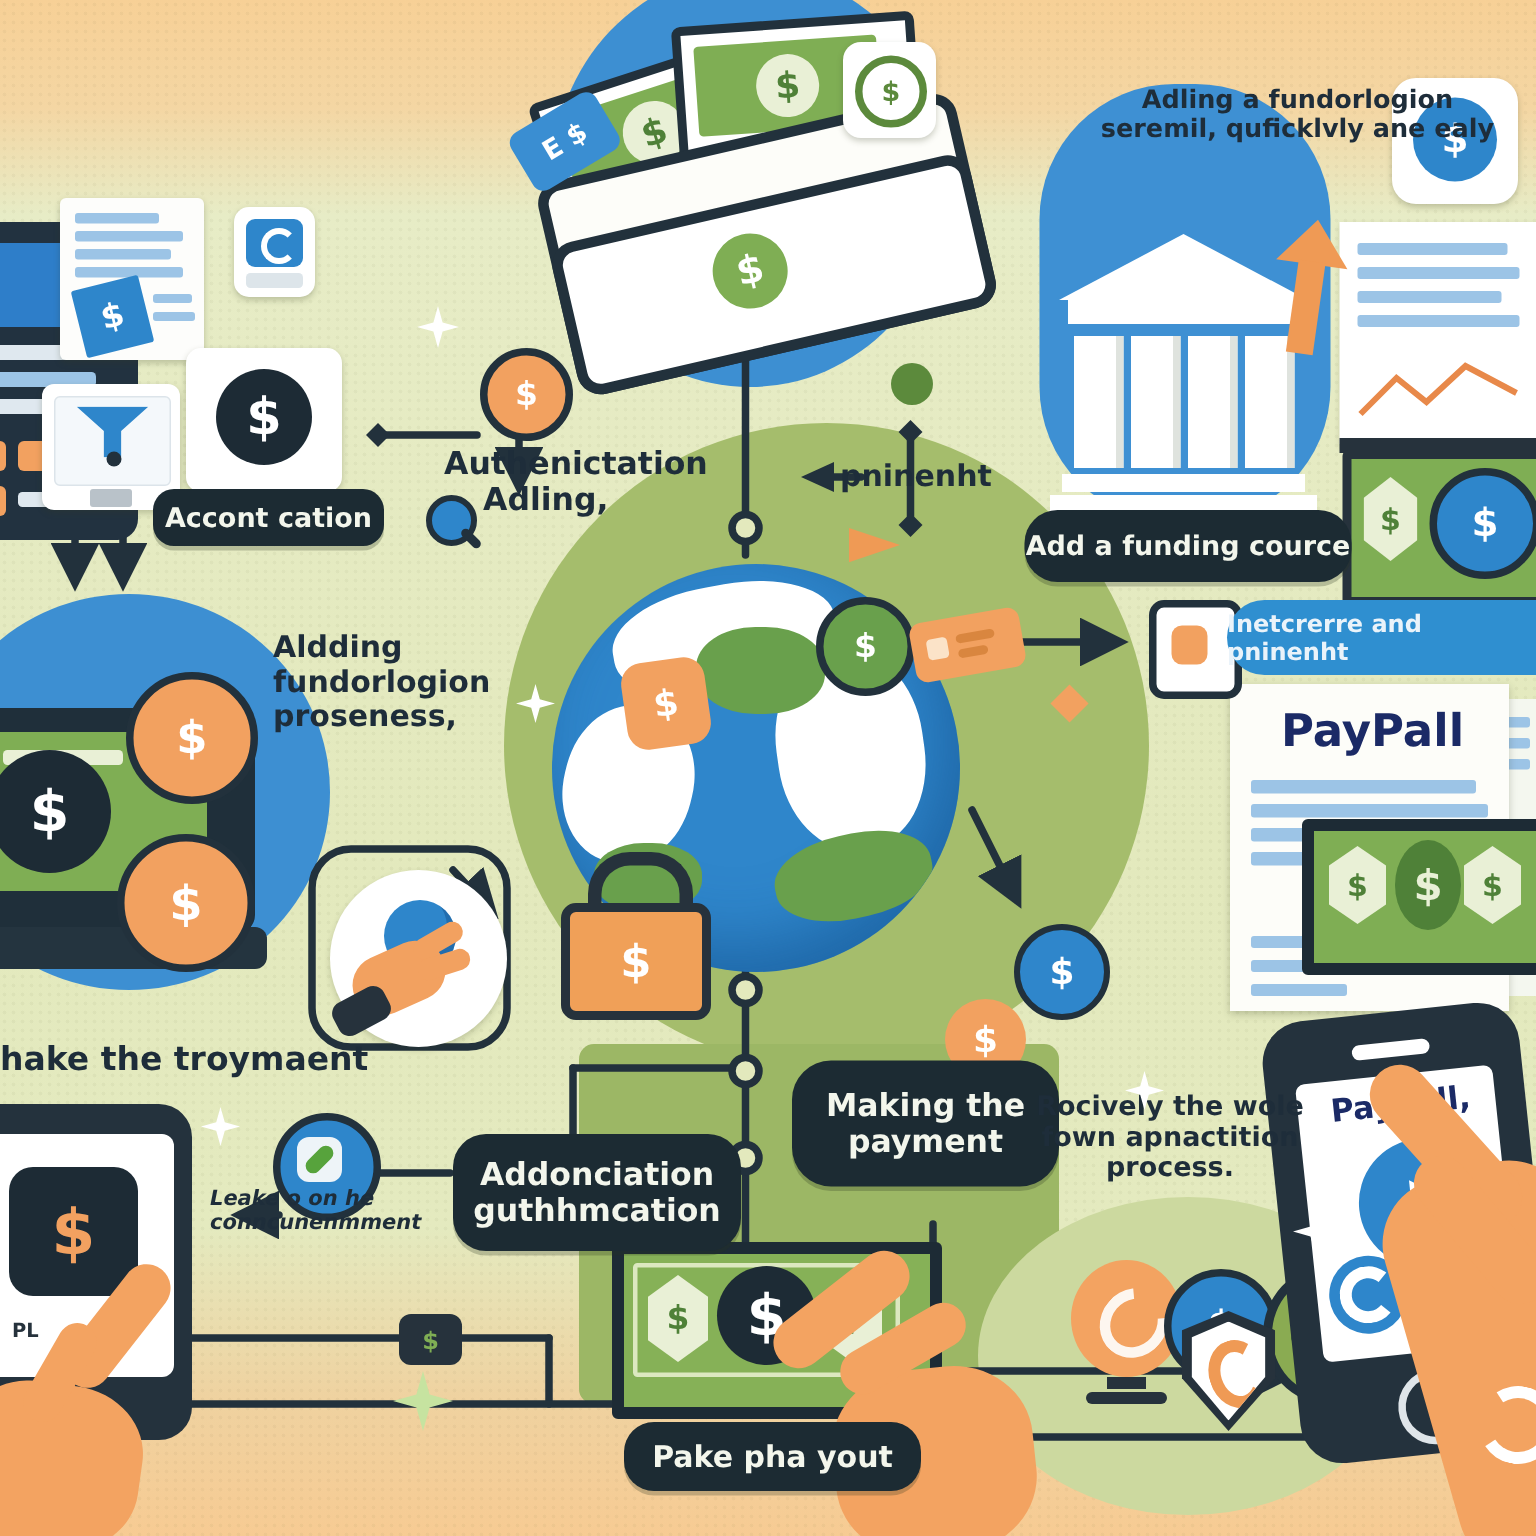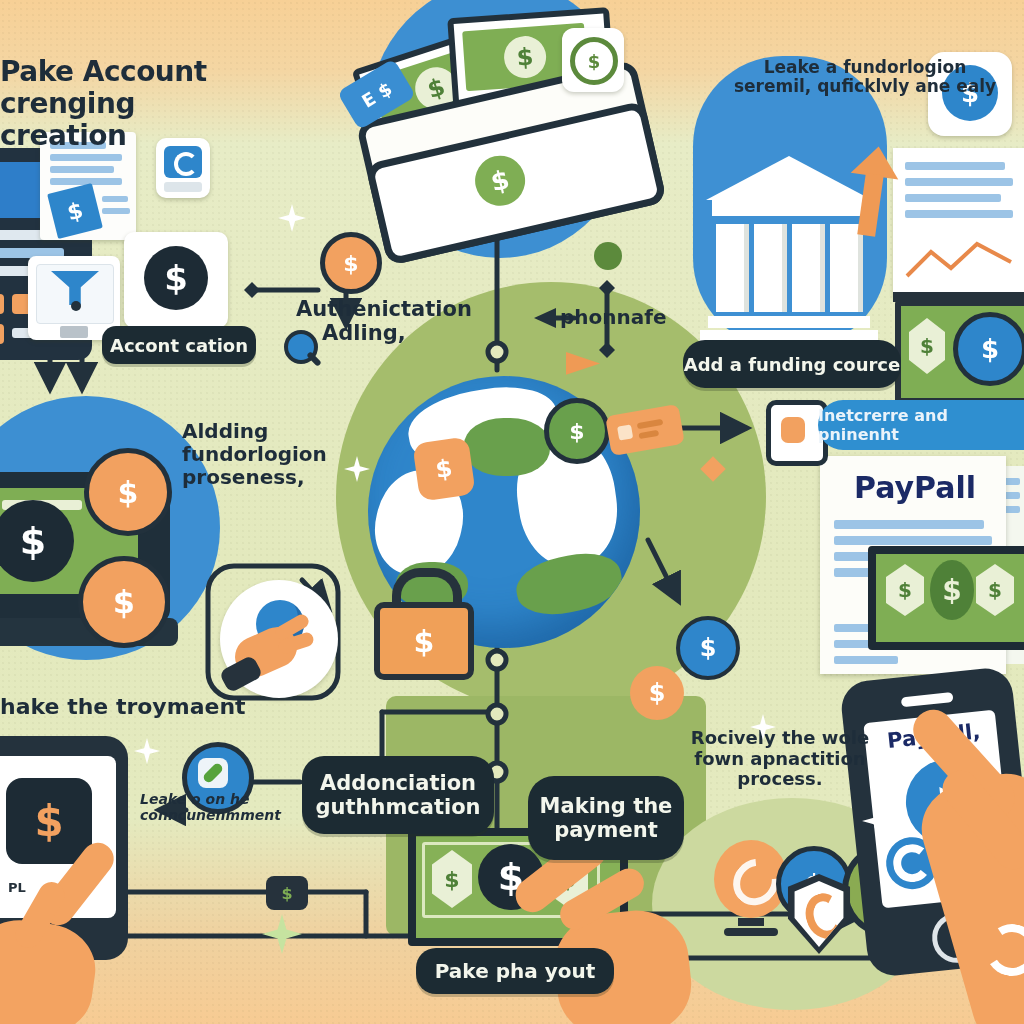--- a/index.html
+++ b/index.html
@@ -123,40 +123,36 @@
     </div>
     <div class="abs" style="left:32px;top:70px;width:28px;height:12px;background:#b9c2c9;border-radius:2px;"></div>
   </div>
 
   <div class="icon" style="left:124px;top:232px;width:104px;height:96px;background:#fff;border-radius:10px;box-shadow:0 2px 4px rgba(50,60,30,.25);">
     <div class="coin" style="left:20px;top:14px;width:64px;height:64px;background:#1d2b35;font-size:34px;">
         <span class="ds">$</span>
       </div>
   </div>
 
-  <div class="label" style="left:0px;top:56px;width:260px;font-size:28px;letter-spacing:-.5px;">
-    <span style="display:block;">Pake Account</span>
-    <span style="display:block;">crenging creation</span>
-  </div>
   <div class="label" style="left:706px;top:58px;width:318px;font-size:17px;text-align:center;">
-    <span style="display:block;">Leake a fundorlogion</span>
+    <span style="display:block;">Adling a fundorlogion</span>
     <span style="display:block;">seremil, quficklvly ane ealy</span>
   </div>
 
   <div class="badge" style="left:102px;top:326px;width:154px;height:38px;font-size:18px;border-radius:14px;">
     <span>Accont cation</span>
   </div>
   <div class="badge" style="left:683px;top:340px;width:218px;height:48px;font-size:18px;border-radius:22px;">
     <span>Add a funding cource</span>
   </div>
   <div class="badge" style="left:302px;top:756px;width:192px;height:78px;font-size:21px;border-radius:22px;">
     <span>Addonciation</span>
     <span>guthhmcation</span>
   </div>
-  <div class="badge" style="left:528px;top:776px;width:156px;height:84px;font-size:21px;border-radius:26px;">
+  <div class="badge" style="left:528px;top:707px;width:178px;height:84px;font-size:21px;border-radius:26px;">
     <span>Making the</span>
     <span>payment</span>
   </div>
   <div class="badge" style="left:416px;top:948px;width:198px;height:46px;font-size:20px;border-radius:20px;">
     <span>Pake pha yout</span>
   </div>
 
   <div class="label" style="left:296px;top:298px;font-size:21px;">
     <span style="display:block;">Authenictation</span>
     <span style="display:block;margin-left:26px;">Adling,</span>
@@ -164,21 +160,21 @@
   <div class="icon" style="left:284px;top:330px;width:26px;height:26px;background:#2e86cb;border:4px solid #22313c;border-radius:50%;z-index:6;"></div>
   <div class="icon" style="left:306px;top:356px;width:16px;height:6px;background:#22313c;border-radius:3px;transform:rotate(45deg);z-index:6;"></div>
 
   <div class="label" style="left:182px;top:420px;font-size:20px;">
     <span style="display:block;">Aldding</span>
     <span style="display:block;">fundorlogion</span>
     <span style="display:block;">proseness,</span>
   </div>
 
   <div class="label" style="left:560px;top:306px;font-size:20px;">
-    <span>phonnafe</span>
+    <span>pninenht</span>
   </div>
 
   <div class="label" style="left:0px;top:694px;font-size:22px;">
     <span>hake the troymaent</span>
   </div>
 
   <div class="label" style="left:140px;top:792px;font-size:14px;font-style:italic;">
     <span style="display:block;">Leake o on he</span>
     <span style="display:block;">conncunenmment</span>
   </div>

